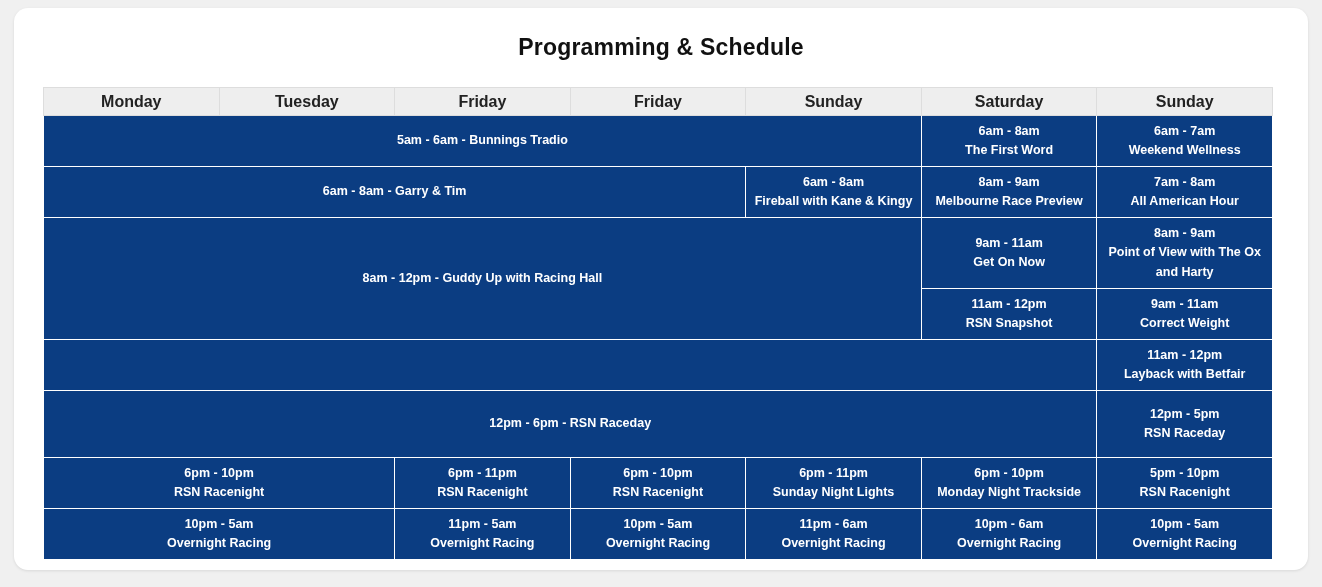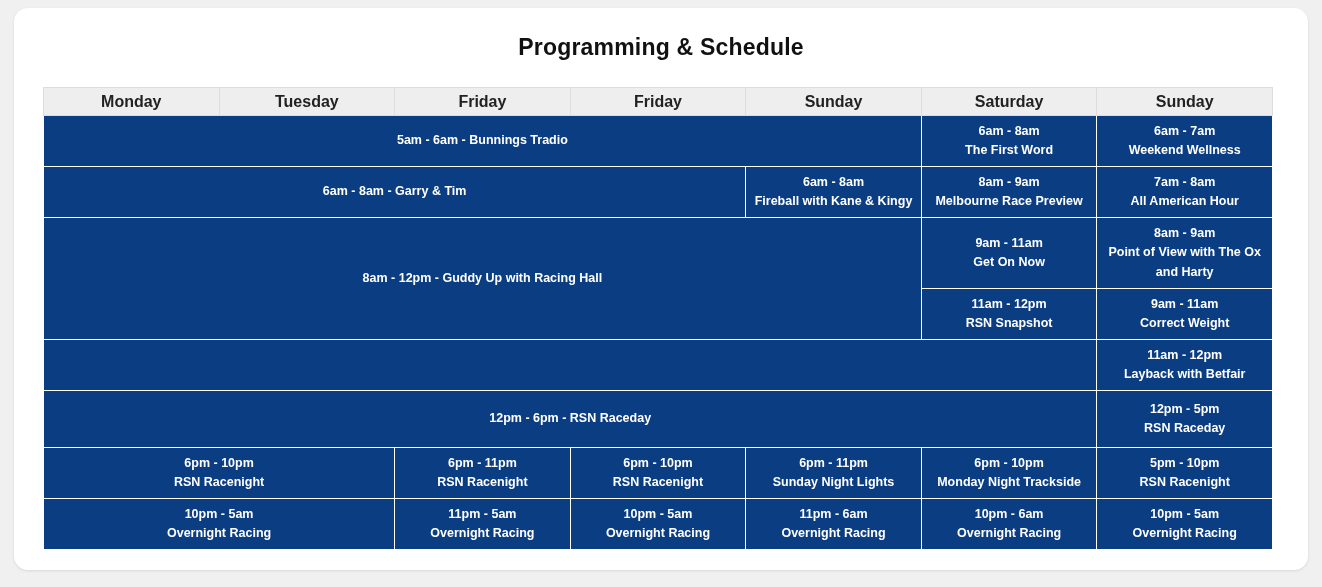--- a/index.html
+++ b/index.html
@@ -142,21 +142,21 @@
               <span class="cell-line">Correct Weight</span>
             </td>
           </tr>
           <tr style="height: 51px;">
             <td colspan="6" class="empty"></td>
             <td>
               <span class="cell-line">11am - 12pm</span>
               <span class="cell-line">Layback with Betfair</span>
             </td>
           </tr>
-          <tr style="height: 57px;">
+          <tr style="height: 67px;">
             <td colspan="6">
               <span class="cell-line">12pm - 6pm - RSN Raceday</span>
             </td>
             <td>
               <span class="cell-line">12pm - 5pm</span>
               <span class="cell-line">RSN Raceday</span>
             </td>
           </tr>
           <tr style="height: 51px;">
             <td colspan="2">

